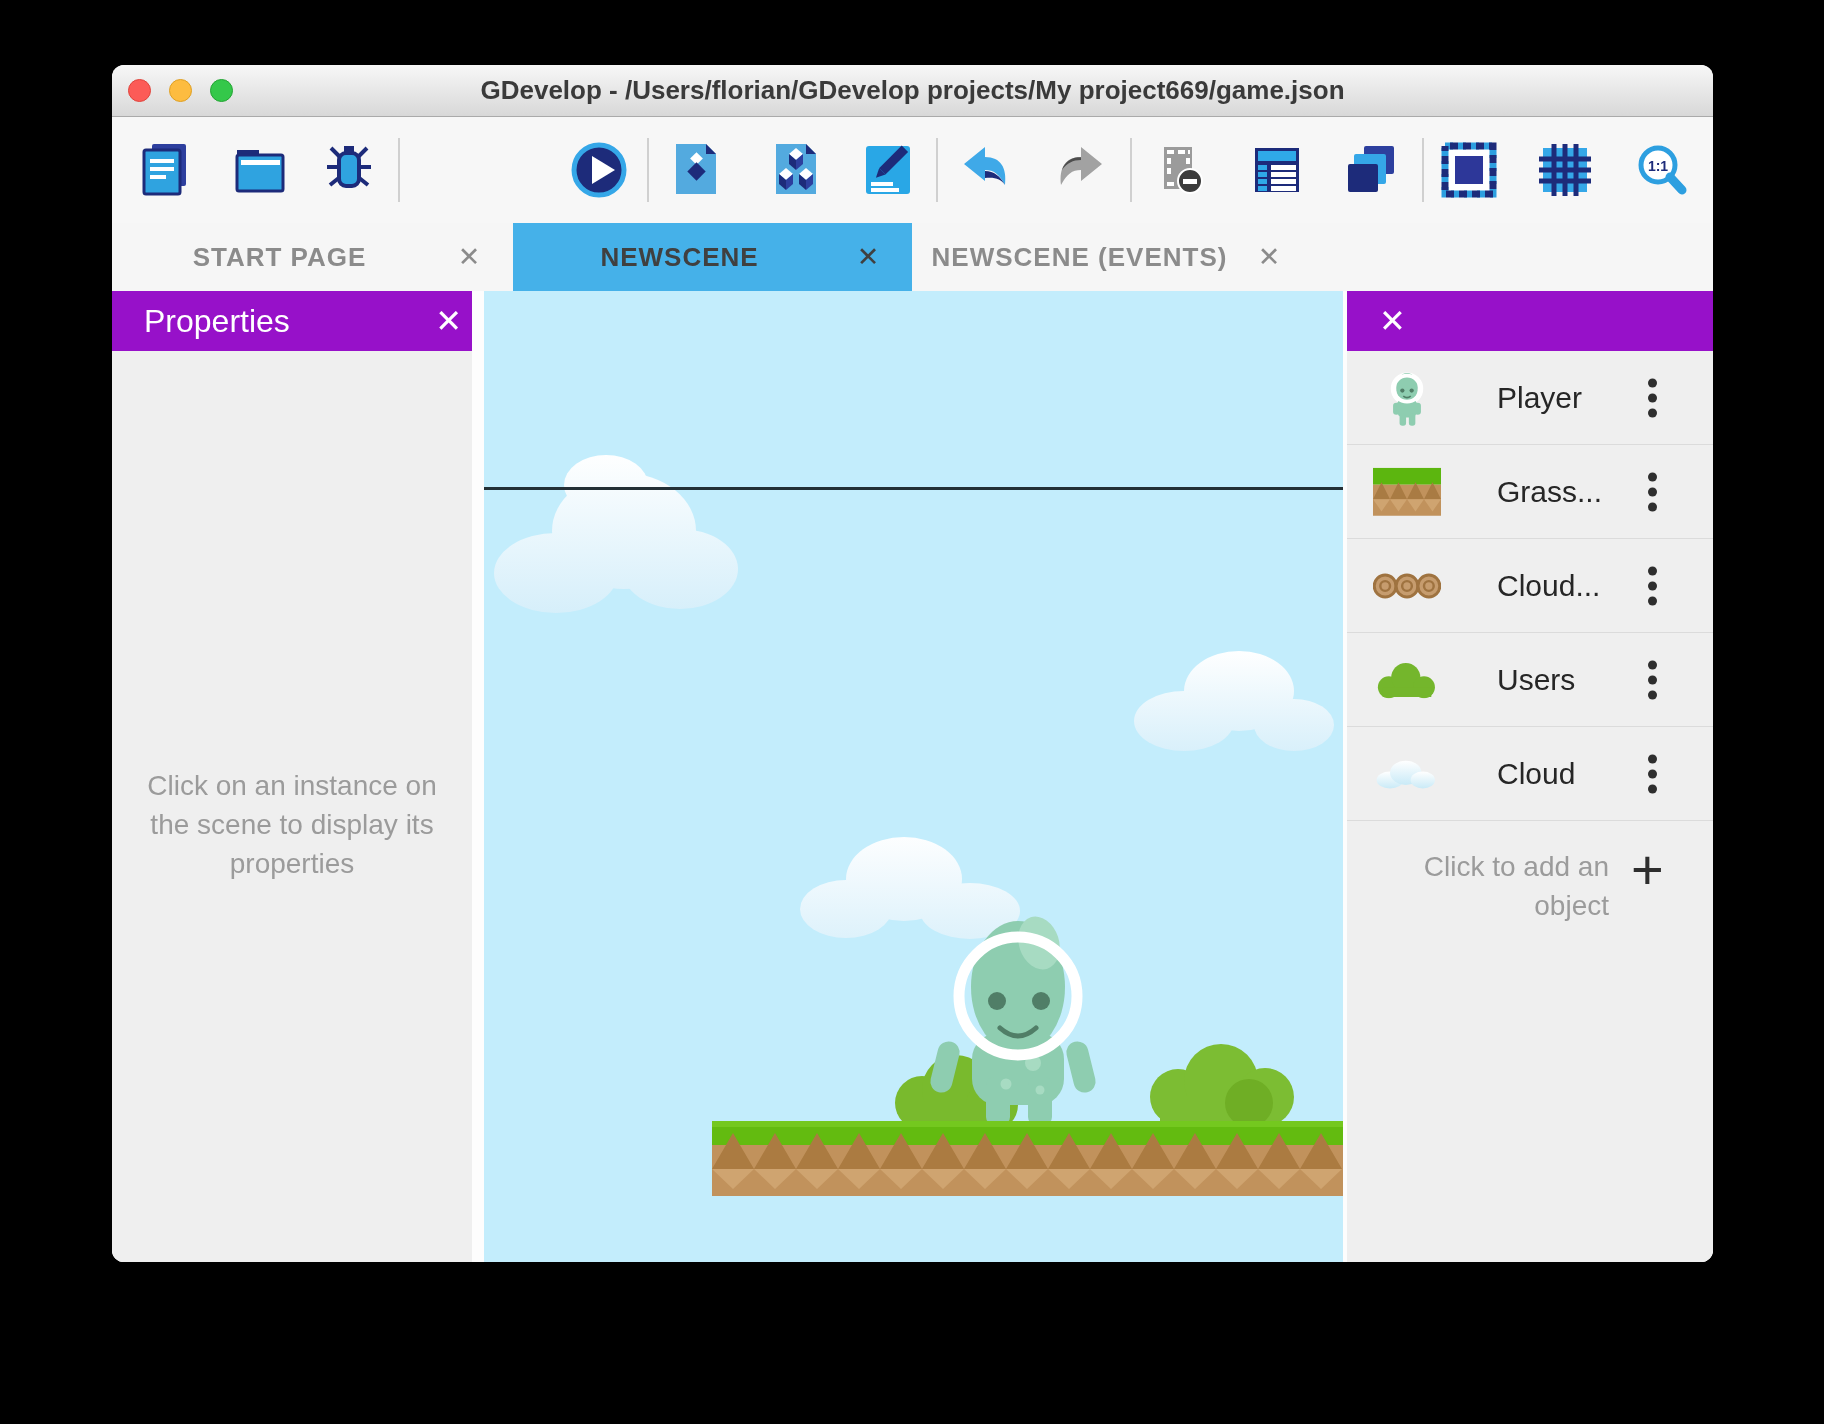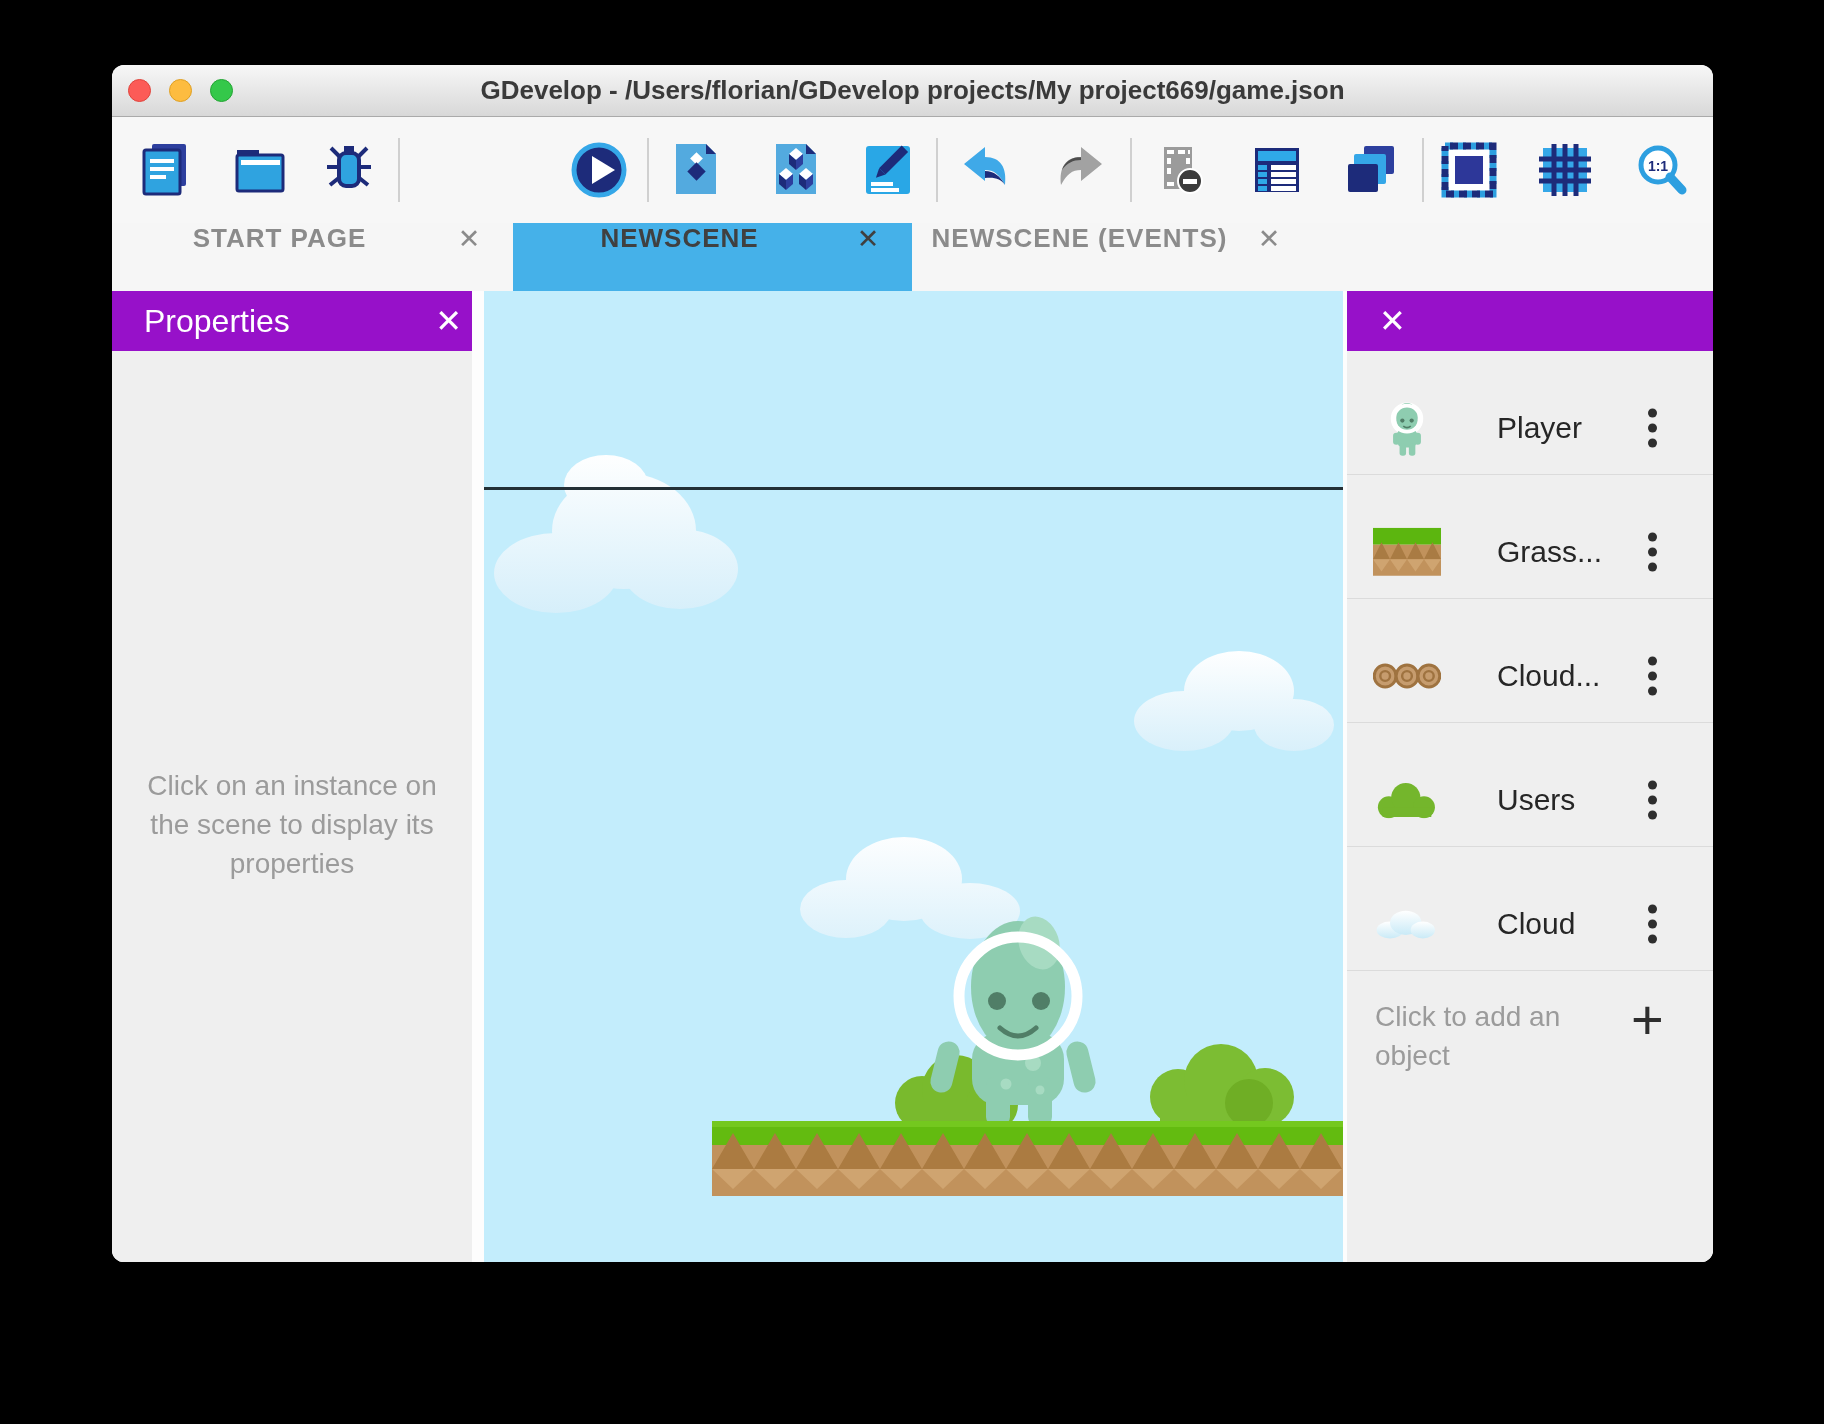--- a/index.html
+++ b/index.html
@@ -14,46 +14,46 @@
   .tl.yellow{background:#fdbc40;border:1px solid #dfa023;}
   .tl.green{background:#34c84a;border:1px solid #23a433;}
   .title{position:absolute;inset:0;display:flex;align-items:center;justify-content:center;font-size:26px;font-weight:600;color:#3a3a3a;}
   
   .toolbar{position:relative;height:106px;background:#f7f7f7;padding-left:20px;}
   .ticon{position:absolute;top:23px;width:60px;height:60px;}
   .ticon svg{width:100%;height:100%;display:block;}
   .tsep{position:absolute;top:21px;width:2px;height:64px;background:#d0d0d0;}
   
   .tabbar{height:68px;background:#f6f6f6;display:flex;}
-  .tab{width:401px;display:flex;box-sizing:border-box;padding-right:22px;}
+  .tab{width:401px;display:flex;align-items:center;box-sizing:border-box;padding-right:22px;}
   .tab-label{flex:1;text-align:center;font-size:26px;font-weight:700;letter-spacing:1px;color:#8b8b8b;}
   .tab-close{width:44px;text-align:center;font-size:27px;color:#8b8b8b;}
   .tab.active{background:var(--active-tab-blue,#45b1e9);}
   .tab.active .tab-label,.tab.active .tab-close{color:#404040;}
   
   .content{position:relative;height:972px;background:#fdfdfd;}
   .panel{position:absolute;top:0;bottom:0;background:#efefef;}
   .panel.properties{left:0;width:360px;}
   .panel.objects{left:1235px;width:366px;}
   .panel-header{height:60px;background:var(--accent-purple,#9711c9);color:#fff;display:flex;align-items:center;box-sizing:border-box;padding:0 10px 0 32px;}
   .ph-title{flex:1;font-size:32px;}
   .panel-close{font-size:32px;color:#fff;line-height:1;}
   .placeholder{margin:415px auto 0;width:316px;text-align:center;font-size:28px;line-height:39px;color:#9b9b9b;}
   .canvas{position:absolute;left:372px;top:0;width:859px;height:972px;background:var(--sky-blue,#c3edfc);}
   .canvas svg{display:block;width:859px;height:972px;}
   
-  .obj-row{position:relative;height:94px;border-bottom:1px solid #dbdbdb;box-sizing:border-box;margin-top:30px;}
+  .obj-row{position:relative;height:94px;border-bottom:1px solid #dbdbdb;box-sizing:border-box;}
   .obj-icon{position:absolute;left:26px;top:50%;transform:translateY(-50%);width:68px;display:flex;align-items:center;}
   .obj-icon svg{width:100%;display:block;}
   .obj-icon.tall{width:52px;left:34px;}
   .obj-label{position:absolute;left:150px;top:50%;transform:translateY(-50%);font-size:30px;color:#262626;white-space:nowrap;}
   .kebab{position:absolute;left:301px;top:50%;transform:translateY(-50%);display:flex;flex-direction:column;gap:6px;}
   .kebab i{width:9px;height:9px;border-radius:50%;background:#2e2e2e;}
   .add-row{position:relative;height:132px;}
-  .add-label{position:absolute;left:28px;top:26px;width:234px;text-align:left;font-size:28px;line-height:39px;color:#9b9b9b;}
+  .add-label{position:absolute;left:28px;top:26px;width:234px;text-align:right;font-size:28px;line-height:39px;color:#9b9b9b;}
   .add-plus{position:absolute;left:284px;top:16px;font-size:56px;font-weight:400;color:#2e2e2e;}
 </style>
 </head>
 <body>
 
 <div class="screen">
   <div class="window">
 
     <div class="titlebar">
       <div class="traffic">

